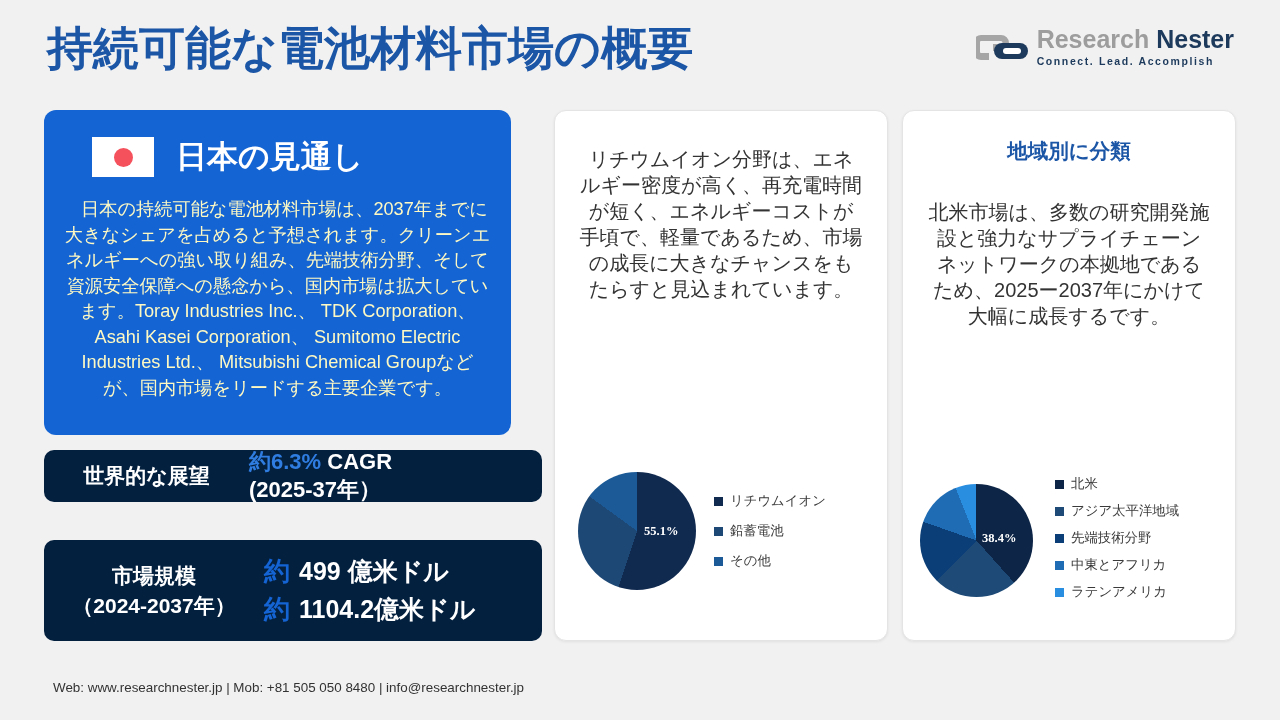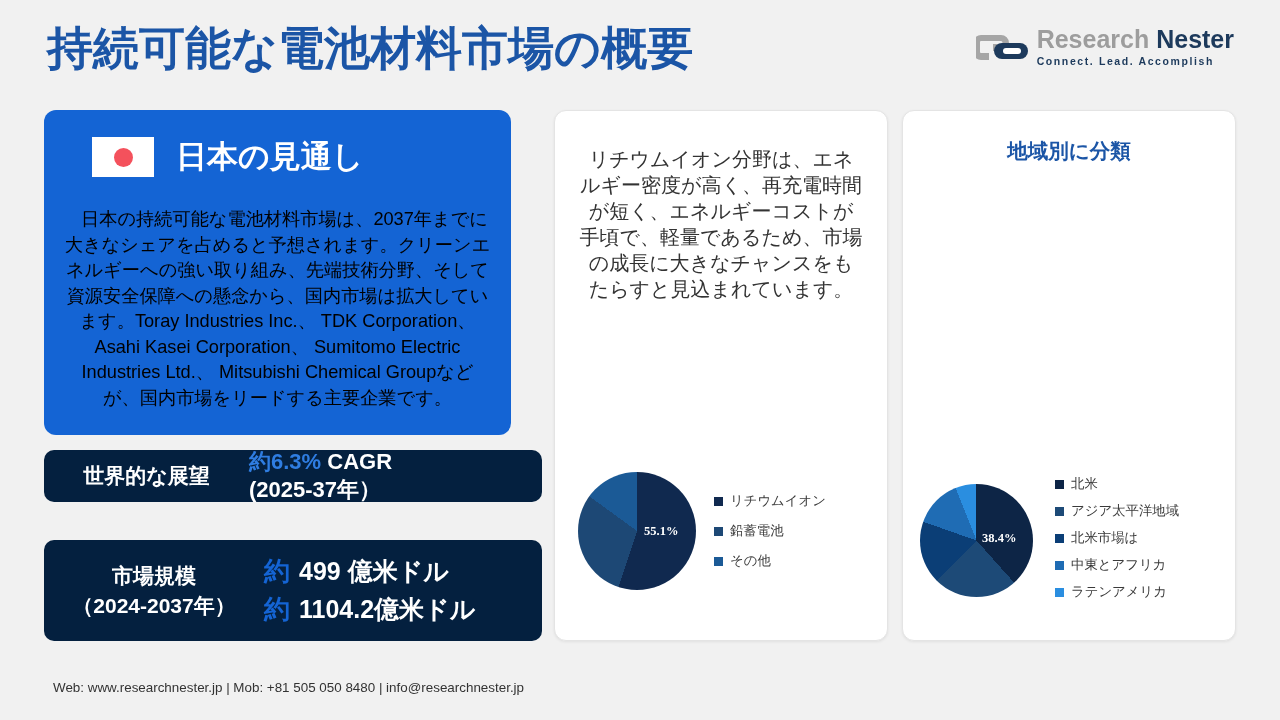--- a/index.html
+++ b/index.html
@@ -35,21 +35,21 @@
   #jp-head{display:flex;align-items:center;margin:4px 0 0 28px;}
   #jp-flag{
     width:62px;height:40px;background:#ffffff;flex:none;
     display:flex;align-items:center;justify-content:center;
   }
   #jp-flag-dot{width:19px;height:19px;border-radius:50%;background:#f4515c;}
   #jp-title{
     margin-left:22px;font-size:31px;font-weight:bold;color:#ffffff;white-space:nowrap;
   }
   #jp-body{
-    margin-top:29px;font-size:18.2px;line-height:25.5px;color:#000000;
+    margin-top:19px;font-size:18.2px;line-height:25.5px;color:#fef9c3;
     text-align:center;text-indent:14px;
   }
   .dark-box{
     position:absolute;left:44px;background:#04203f;border-radius:10px;
     box-sizing:border-box;display:flex;align-items:center;
   }
   #cagr-box{top:450px;width:498px;height:52px;}
   #size-box{top:540px;width:498px;height:101px;}
   #cagr-label{
     width:205px;text-align:center;font-size:21px;font-weight:bold;color:#ffffff;
@@ -175,38 +175,39 @@
     </div>
     <div class="legend-item">
       <span class="legend-swatch" style="background: rgb(27, 90, 150);"></span>
       <span class="legend-text">その他</span>
     </div>
   </div>
 </div>
 
 <div id="card-right" class="white-card">
   <div class="card-title">地域別に分類</div>
+  <div class="card-body">北米市場は、多数の研究開発施設と強力なサプライチェーンネットワークの本拠地であるため、2025ー2037年にかけて大幅に成長するです。</div>
 </div>
 
 <div id="pie-wrap-right" class="pie-wrap">
   <div id="pie2" class="pie" style="background: conic-gradient(rgb(13, 37, 70) 0deg, rgb(13, 37, 70) 138.24deg, rgb(29, 74, 119) 138.24deg, rgb(29, 74, 119) 224.64deg, rgb(11, 62, 118) 224.64deg, rgb(11, 62, 118) 289.44deg, rgb(31, 108, 180) 289.44deg, rgb(31, 108, 180) 338.4deg, rgb(42, 142, 224) 338.4deg, rgb(42, 142, 224) 360deg);">
     <div id="pie2-label" class="pie-label">38.4%</div>
   </div>
   <div id="legend2" class="legend">
     <div class="legend-item">
       <span class="legend-swatch" style="background: rgb(13, 37, 70);"></span>
       <span class="legend-text">北米</span>
     </div>
     <div class="legend-item">
       <span class="legend-swatch" style="background: rgb(29, 74, 119);"></span>
       <span class="legend-text">アジア太平洋地域</span>
     </div>
     <div class="legend-item">
       <span class="legend-swatch" style="background: rgb(11, 62, 118);"></span>
-      <span class="legend-text">北米市場は</span>
+      <span class="legend-text">先端技術分野</span>
     </div>
     <div class="legend-item">
       <span class="legend-swatch" style="background: rgb(31, 108, 180);"></span>
       <span class="legend-text">中東とアフリカ</span>
     </div>
     <div class="legend-item">
       <span class="legend-swatch" style="background: rgb(42, 142, 224);"></span>
       <span class="legend-text">ラテンアメリカ</span>
     </div>
   </div>

